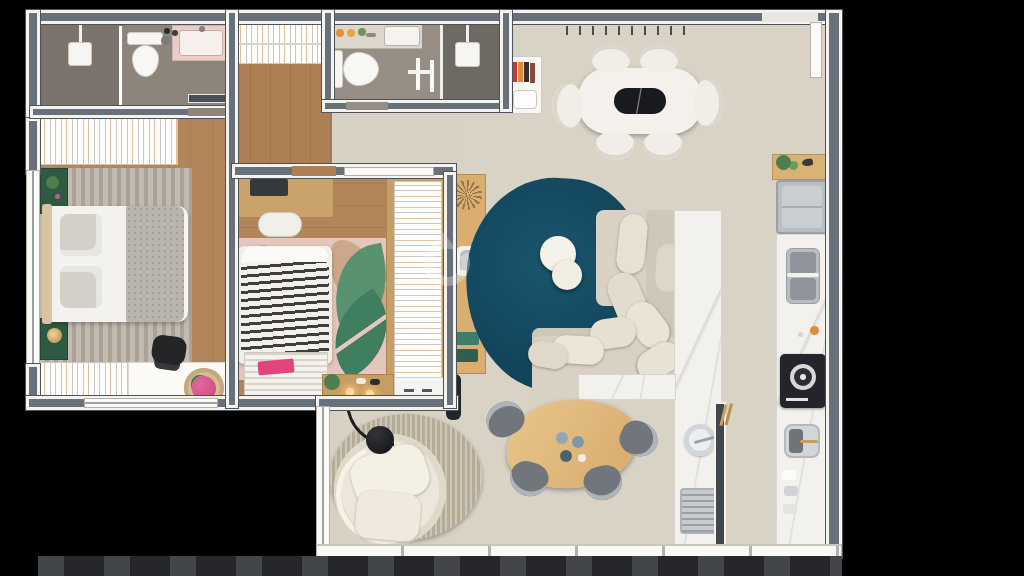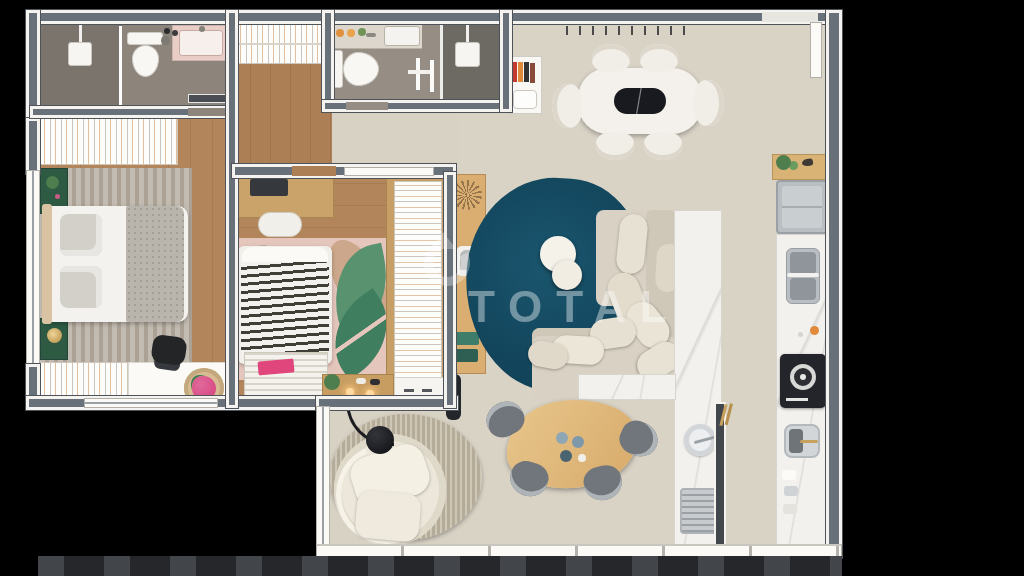--- a/index.html
+++ b/index.html
@@ -236,15 +236,14 @@
   <div class="win" style="left:316px;top:406px;width:14px;height:142px;
        background-image:linear-gradient(90deg,transparent 5px,#9aa0a4 5px,#9aa0a4 7px,transparent 7px);"></div>
   <div class="win" style="left:316px;top:544px;width:526px;height:14px;
        background-image:repeating-linear-gradient(90deg,transparent 0 84px,#b5b2ac 84px 87px);border-top:2px solid #c9c6c0;"></div>
 
   <div class="abs" style="left:38px;top:556px;width:804px;height:20px;background:#25272b;
               background-image:repeating-linear-gradient(90deg,rgba(122,126,132,.35) 0 26px,transparent 26px 66px);"></div>
 
   <div class="abs" style="left:424px;top:240px;width:46px;height:46px;border:9px solid rgba(255,255,255,.30);border-top-color:transparent;border-radius:50%;transform:rotate(18deg);"></div>
   <div class="abs" style="left:430px;top:232px;width:0;height:0;border-left:13px solid transparent;border-right:13px solid transparent;border-bottom:17px solid rgba(255,255,255,.28);"></div>
-  <div class="watermark-text" style="left:468px;top:282px;">TOTAL</div>
 
 </div>
 
 </body></html>

